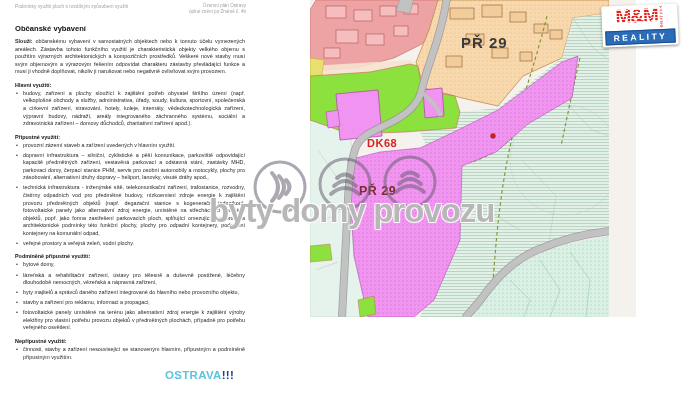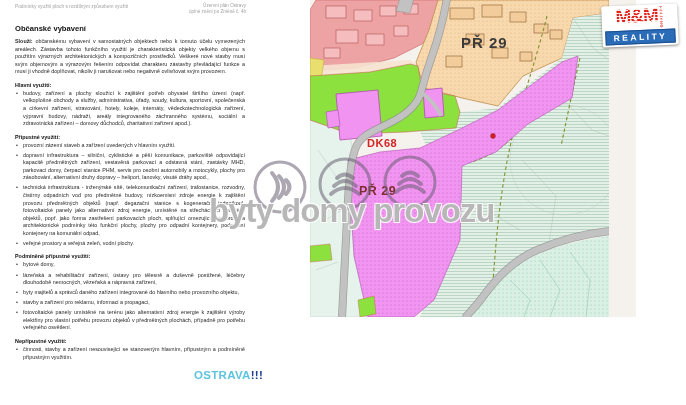--- a/index.html
+++ b/index.html
@@ -40,21 +40,21 @@
   .mm-top{position:relative;display:flex;align-items:flex-start;justify-content:center;}
   .mm-name{font-size:19px;font-weight:900;color:#e3211a;line-height:.95;letter-spacing:-1px;}
   .mm-stripes{position:absolute;left:0;top:1px;width:100%;height:16px;
     background:repeating-linear-gradient(0deg,transparent 0 2px,rgba(255,255,255,.85) 2px 3px);pointer-events:none;}
   .mm-holding{font-size:4px;font-weight:bold;color:#e3211a;writing-mode:vertical-rl;letter-spacing:.5px;margin-left:1px;}
   .mm-reality{margin-top:1px;background:#2b6cb8;border:1px solid #1c4f8e;color:#fff;text-align:center;
     font-size:8.5px;font-weight:bold;letter-spacing:2.5px;padding:1px 0;}
 
   
   .ostrava{position:absolute;left:165px;top:369px;font-size:11.5px;font-weight:900;letter-spacing:.3px;}
-  .ostrava .o-name{color:#5ec3de;margin-left:29px;}
+  .ostrava .o-name{color:#5ec3de;}
   .ostrava .o-bang{color:#1d3f8f;}
 </style>
 </head>
 <body>
 
 <div class="page">
 
   <div class="hdr-left">Podmínky využití ploch s rozdílným způsobem využití</div>
   <div class="hdr-right">
     <div>Územní plán Ostravy</div>

